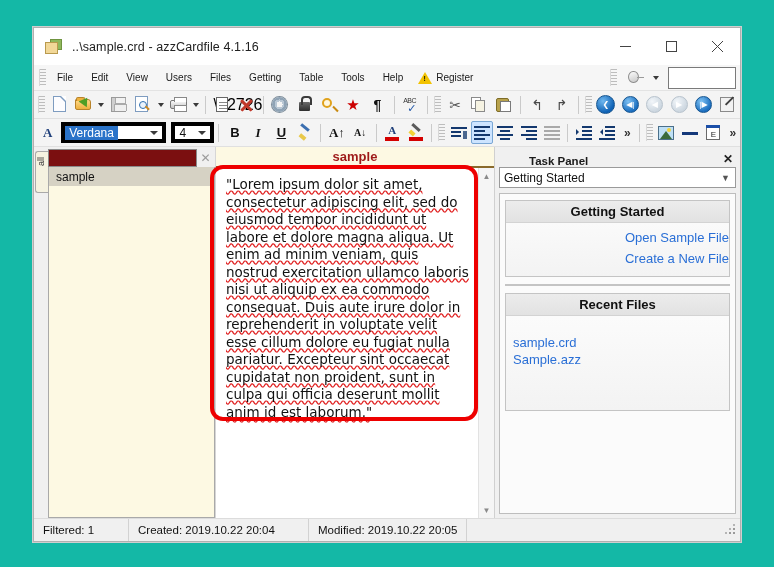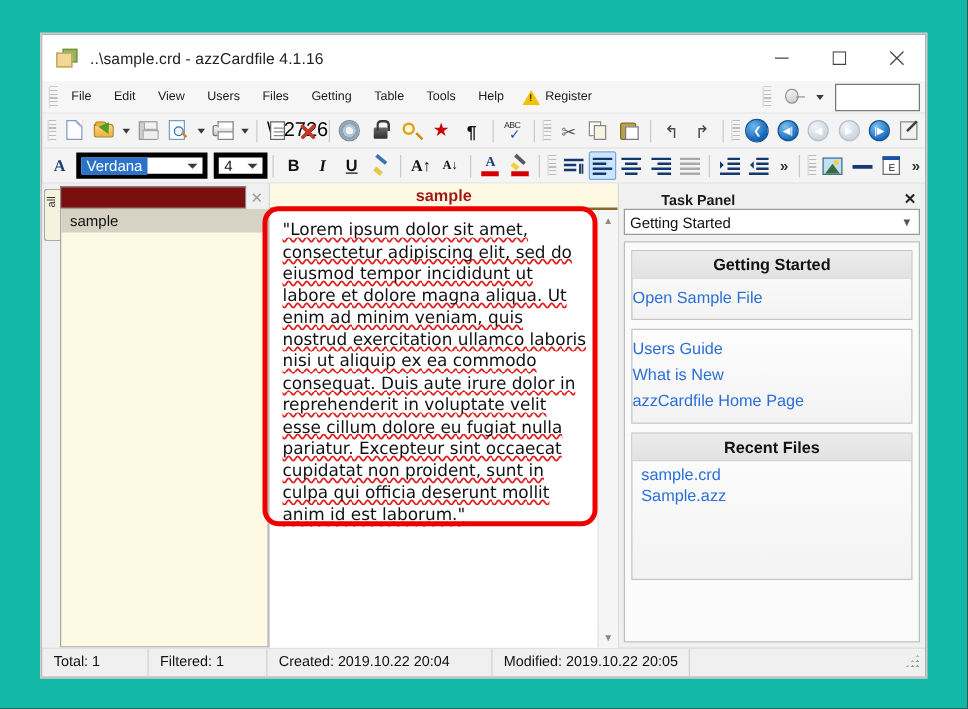--- a/index.html
+++ b/index.html
@@ -446,27 +446,27 @@
     border: 1px solid #c4c4c4; background: linear-gradient(#fdfdfd, #f3f3f3);
     margin-bottom: 7px;
   }
   .tp-section-head {
     text-align: center; font-size: 13px; font-weight: bold; color: #111;
     padding: 3px 0 3px; background: linear-gradient(#ececec,#e2e2e2);
     border-bottom: 1px solid #d3d3d3;
   }
   .tp-links { padding: 4px 0 7px; }
   .tp-link {
-    display: block; text-align: left;
+    display: block; text-align: right;
     font-size: 13px; color: #2a6fd6; padding: 3px 0;
     text-decoration: none;
   }
   .tp-link.left { text-align: left; padding-left: 7px; padding: 1px 0 1px 7px; }
   .tp-section.recent { height: 118px; display: flex; flex-direction: column; }
-  .tp-section.recent .tp-links { flex: 1 1 auto; padding-top: 2px; }
+  .tp-section.recent .tp-links { flex: 1 1 auto; padding-top: 2px; margin-top: 16px; }
   
   .statusbar {
     height: 23px; flex: 0 0 auto;
     background: #f0f0f0; border-top: 1px solid #dcdcdc;
     display: flex; align-items: center;
     font-size: 11.5px; color: #111;
   }
   .sb-cell {
     padding: 0 9px; height: 100%; display: flex; align-items: center;
     border-right: 1px solid #d2d2d2;
@@ -828,45 +828,40 @@
         <div class="task-select">
           <span>Getting Started</span>
           <span class="arrow">▼</span>
         </div>
         <div class="task-body">
 
           <div class="tp-section">
             <div class="tp-section-head">Getting Started</div>
             <div class="tp-links">
               <a class="tp-link" href="#">Open Sample File</a>
+              <a class="tp-link" href="#">Create a New File</a>
             </div>
           </div>
 
           <div class="tp-section">
-            <div class="tp-links">
-              <a class="tp-link" href="#">Users Guide</a>
-              <a class="tp-link" href="#">What is New</a>
-              <a class="tp-link" href="#">azzCardfile Home Page</a>
-            </div>
           </div>
 
           <div class="tp-section recent">
             <div class="tp-section-head">Recent Files</div>
             <div class="tp-links">
               <a class="tp-link left" href="#">sample.crd</a>
               <a class="tp-link left" href="#">Sample.azz</a>
             </div>
           </div>
 
         </div>
       </div>
     </div>
 
     <div class="statusbar">
-      <div class="sb-cell w1">Total: 1</div>
       <div class="sb-cell w2">Filtered: 1</div>
       <div class="sb-cell w4">Created: 2019.10.22 20:04</div>
       <div class="sb-cell">Modified: 2019.10.22 20:05</div>
       <div class="sb-grip"></div>
     </div>
   </div>
 
   <div class="red-annot"></div>
 </div>
 

